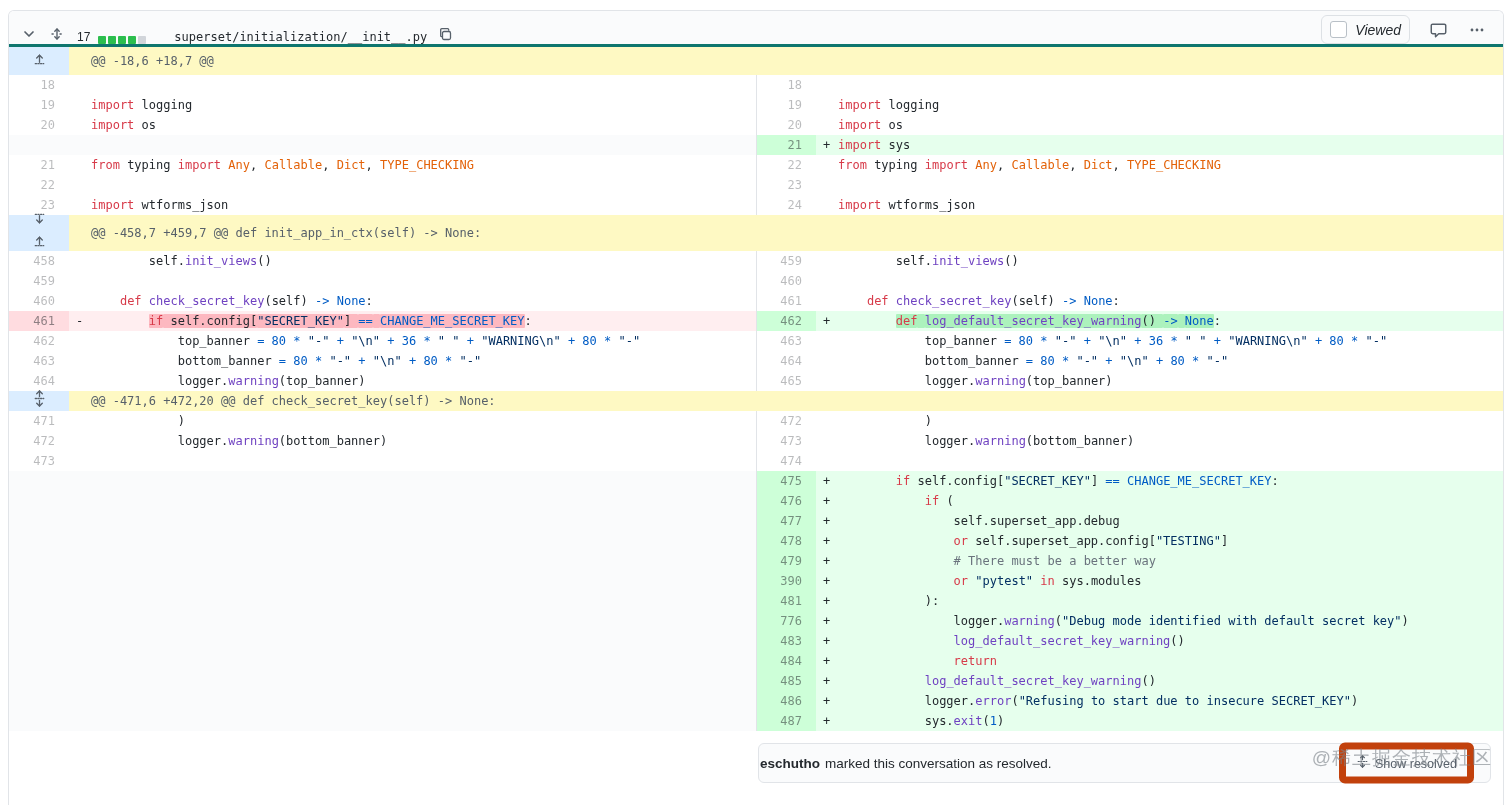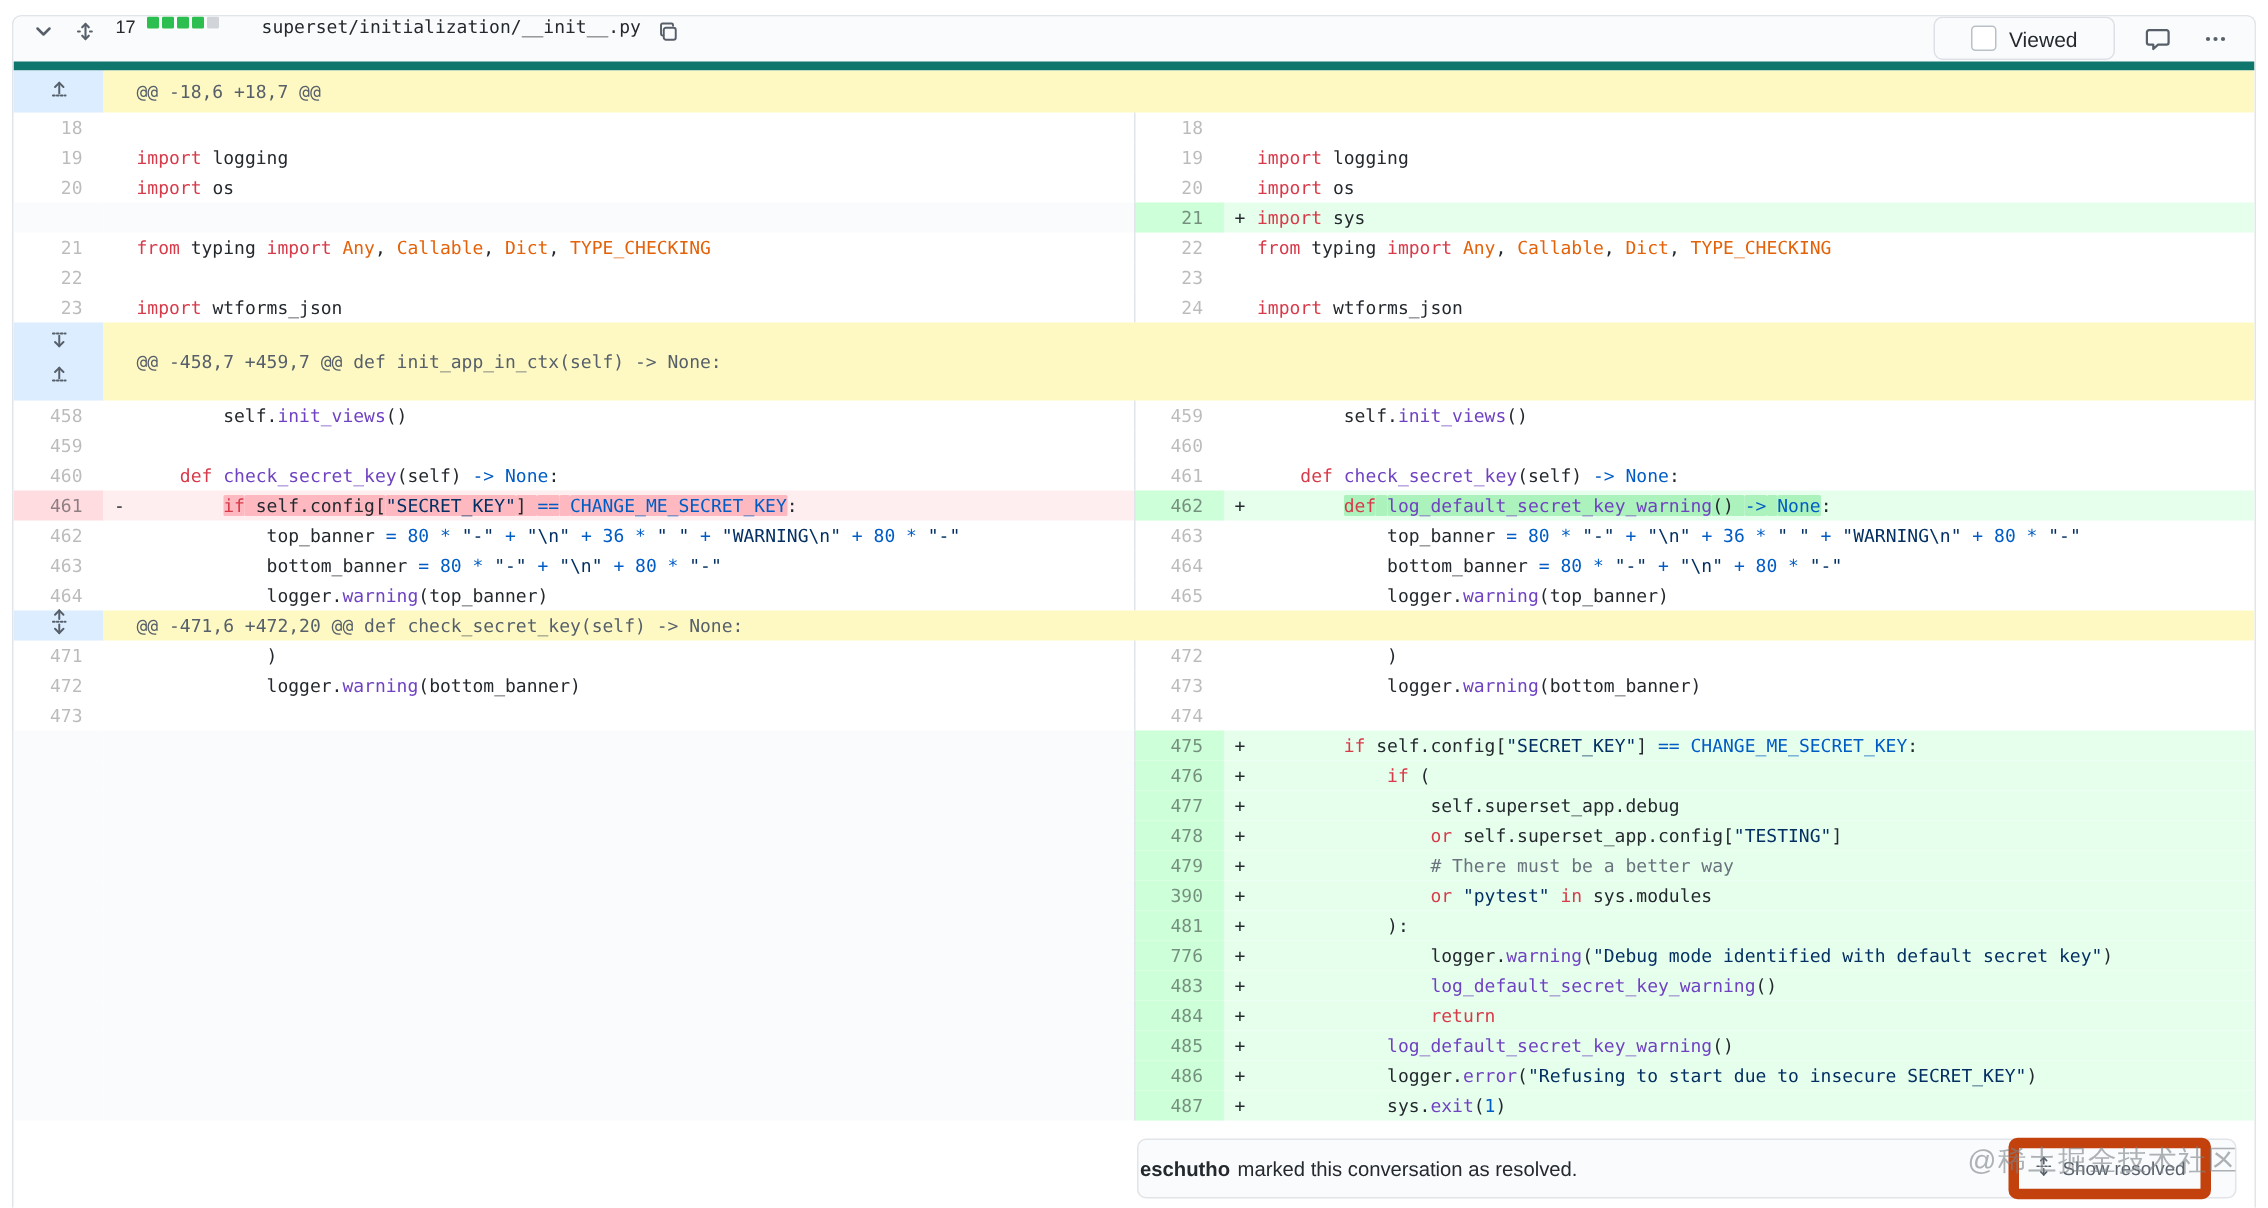--- a/index.html
+++ b/index.html
@@ -7,33 +7,33 @@
     width:1512px;height:805px;overflow:hidden;position:relative;
     background:#fff;font-family:"Liberation Sans",sans-serif;color:#24292e;
   }
   .container{
     position:absolute;left:8px;right:8px;top:10px;height:795px;
     border:1px solid #e1e4e8;border-bottom:none;border-radius:6px 6px 0 0;
     background:#fff;overflow:hidden;
   }
   
   .fh{
-    display:flex;align-items:flex-start;gap:8px;height:36px;padding:0 10px;
-    background:#fafbfc;border-bottom:6px solid #0f766e;box-sizing:border-box;
+    display:flex;align-items:flex-end;gap:8px;height:36px;padding:0 10px;
+    background:#fafbfc;border-bottom:3px solid #0f766e;box-sizing:border-box;
   }
   .icon-btn{display:flex;align-items:center;justify-content:center;background:none;border:none;padding:2px;cursor:pointer;color:#57606a;}
   .icon-btn svg{display:block;}
   .changes-count{font-size:12px;color:#24292e;margin-left:2px;}
   .diffstat{display:flex;gap:2px;align-items:center;}
   .sq{width:8px;height:8px;border-radius:1px;}
   .sq.added{background:#2cbe4e;}
   .sq.neutral{background:#d1d5da;}
   .fname{font-family:"DejaVu Sans Mono","Liberation Mono",monospace;font-size:12px;color:#24292e;margin-left:20px;cursor:pointer;}
   .fh-right{margin-left:auto;display:flex;align-items:center;gap:18px;padding-right:6px;}
-  .viewed-btn{display:flex;align-items:center;gap:8px;padding:5px 24px;border:1px solid #dde1e5;border-radius:6px;background:#fafbfc;cursor:pointer;}
+  .viewed-btn{display:flex;align-items:center;gap:8px;padding:5px 8px;border:1px solid #dde1e5;border-radius:6px;background:#fafbfc;cursor:pointer;font-style:italic;}
   .checkbox{width:15px;height:15px;border:1px solid #b9c0c7;border-radius:3px;background:#fff;}
   .viewed-label{font-size:14px;color:#24292e;}
   
   .diff{font-family:"DejaVu Sans Mono","Liberation Mono",monospace;font-size:12px;line-height:20px;color:#24292e;}
   .row{display:flex;min-height:20px;}
   .gut{flex:0 0 60px;text-align:right;padding-right:14px;box-sizing:border-box;color:rgba(27,31,35,.3);cursor:pointer;}
   .gut.g-add{background:#cdffd8;color:rgba(27,31,35,.5);}
   .gut.g-del{background:#ffdce0;color:rgba(27,31,35,.5);}
   .gut.g-blank{background:#fafbfc;}
   .gut.g-right{border-left:1px solid #e1e4e8;}
@@ -48,21 +48,21 @@
   .t-c1{color:#005cc5;}
   .t-s{color:#032f62;}
   .t-en{color:#6f42c1;}
   .t-v{color:#e36209;}
   .t-cm{color:#6a737d;}
   .t-pl{color:#24292e;}
   
   .row.hunk .hgut{flex:0 0 60px;background:#dbedff;display:flex;flex-direction:column;align-items:center;justify-content:center;cursor:pointer;color:#57606a;}
   .row.hunk .htxt{flex:1;background:#fef9c3;color:#57606a;padding-left:22px;white-space:pre;display:flex;align-items:center;}
   .hh-up{height:28px;}
-  .hh-both{height:52px;}
+  .hh-both{height:36px;}
   .hh-all{height:16px;}
   
   .resolved-box{
     position:relative;margin:12px 12px 0 calc(50% + 2px);height:40px;
     border:1px solid #e1e4e8;border-radius:6px;background:#fafbfc;
     display:flex;align-items:center;padding:0 1px;box-sizing:border-box;
     font-size:13.5px;color:#24292e;
   }
   .resolved-author{font-weight:bold;margin-right:5px;}
   .show-resolved{

